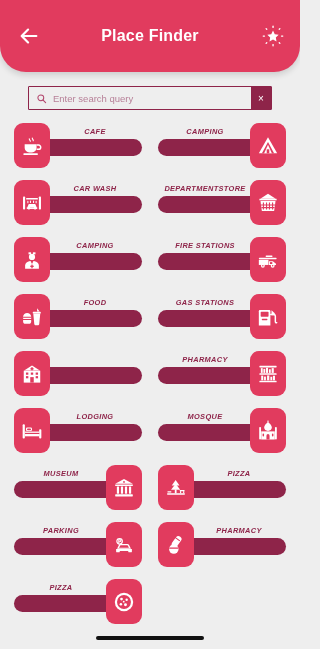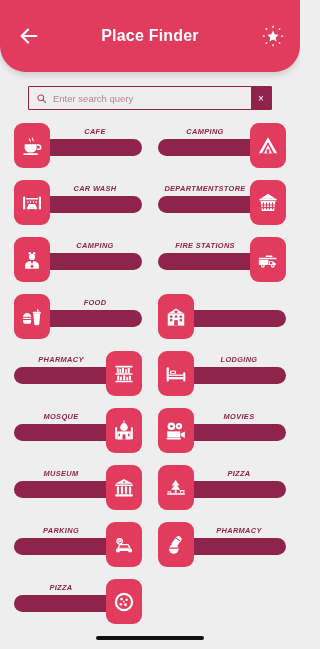--- a/index.html
+++ b/index.html
@@ -294,20 +294,33 @@
             <path d="M2 12.8h9.4c0 .9-.7 1.5-1.6 1.5H3.6c-.9 0-1.6-.6-1.6-1.5z" fill="#fff"></path>
             <path d="M2.2 11.6c.3-2.4 2.2-4 4.5-4s4.2 1.6 4.5 4z" fill="#fff"></path>
             <path d="M2.3 15.3h8.8v1.8c0 1.3-1 2.3-2.3 2.3H4.6c-1.3 0-2.3-1-2.3-2.3z" fill="#fff"></path>
             <path d="M13.4 8.2h7.6l-1.1 11.3c-.1.9-.8 1.5-1.7 1.5h-2c-.9 0-1.6-.6-1.7-1.5z" fill="#fff"></path>
             <rect x="12.8" y="6.4" width="8.8" height="1.9" rx="0.8" fill="#fff"></rect>
             <path d="M17.6 2.4l2.6 3.6h-2.6z" fill="#fff"></path>
           </svg>
         </div>
         <div class="label">FOOD</div>
       </div>
+      <div class="card right">
+        <div class="slab"></div>
+        <div class="tile">
+          <svg viewBox="0 0 24 24">
+            <path d="M3.4 4.4h9.8c.8 0 1.4.6 1.4 1.4v15.4H2V5.8c0-.8.6-1.4 1.4-1.4z" fill="#fff"></path>
+            <rect x="4" y="6.4" width="8.6" height="5.4" rx="0.8" fill="#e13b5e"></rect>
+            <rect x="5.2" y="14" width="6.2" height="1.5" rx="0.7" fill="#e13b5e"></rect>
+            <path d="M15 9.2h3.2c1 0 1.8.8 1.8 1.8v6c0 1 .8 1.6 1.5 1.2" fill="none" stroke="#fff" stroke-width="1.6" stroke-linecap="round"></path>
+            <path d="M15.8 4.6l3.6 3.2v2.3h-3.6z" fill="#fff"></path>
+          </svg>
+        </div>
+        <div class="label">GAS STATIONS</div>
+      </div>
       <div class="card left">
         <div class="slab"></div>
         <div class="tile">
           <svg viewBox="0 0 24 24">
             <path d="M3 8.4h18v13H3z" fill="#fff"></path>
             <path d="M12 2.6l8.6 5.6H3.4z" fill="#fff"></path>
             <rect x="5.4" y="10.4" width="2.6" height="2.4" fill="#e13b5e"></rect>
             <rect x="10.7" y="10.4" width="2.6" height="2.4" fill="#e13b5e"></rect>
             <rect x="16" y="10.4" width="2.6" height="2.4" fill="#e13b5e"></rect>
             <rect x="5.4" y="14.3" width="2.6" height="2.4" fill="#e13b5e"></rect>
@@ -362,35 +375,20 @@
             <path d="M4.6 12.4h14.8v8.9H4.6z" fill="#fff"></path>
             <rect x="2.4" y="7.6" width="2" height="13.7" rx="0.9" fill="#fff"></rect>
             <rect x="19.6" y="7.6" width="2" height="13.7" rx="0.9" fill="#fff"></rect>
             <path d="M10.3 21.3v-4.2a1.7 1.7 0 0 1 3.4 0v4.2z" fill="#e13b5e"></path>
             <rect x="6.1" y="14.6" width="1.6" height="3.4" rx="0.8" fill="#e13b5e"></rect>
             <rect x="16.3" y="14.6" width="1.6" height="3.4" rx="0.8" fill="#e13b5e"></rect>
           </svg>
         </div>
         <div class="label">MOSQUE</div>
       </div>
-      <div class="card left">
-        <div class="slab"></div>
-        <div class="tile">
-          <svg viewBox="0 0 24 24">
-            <circle cx="7" cy="6.8" r="4.2" fill="#fff"></circle>
-            <circle cx="15.2" cy="6.8" r="3.4" fill="#fff"></circle>
-            <circle cx="7" cy="6.8" r="1.4" fill="#e13b5e"></circle>
-            <circle cx="15.2" cy="6.8" r="1.2" fill="#e13b5e"></circle>
-            <path d="M2.4 12.4h14.2v6.8H2.4z" fill="#fff"></path>
-            <path d="M17 15.1l4.6-2.6v7l-4.6-2.6z" fill="#fff"></path>
-            <rect x="1.6" y="19.6" width="15.8" height="1.6" rx="0.7" fill="#fff"></rect>
-          </svg>
-        </div>
-        <div class="label">MOVIES</div>
-      </div>
       <div class="card right">
         <div class="slab"></div>
         <div class="tile">
           <svg viewBox="0 0 24 24">
             <path d="M12 2.2l9.6 5.2H2.4z" fill="#fff"></path>
             <rect x="2.4" y="8.2" width="19.2" height="1.6" fill="#fff"></rect>
             <rect x="4.2" y="10.4" width="2.4" height="7.8" fill="#fff"></rect>
             <rect x="8.6" y="10.4" width="2.4" height="7.8" fill="#fff"></rect>
             <rect x="13" y="10.4" width="2.4" height="7.8" fill="#fff"></rect>
             <rect x="17.4" y="10.4" width="2.4" height="7.8" fill="#fff"></rect>

